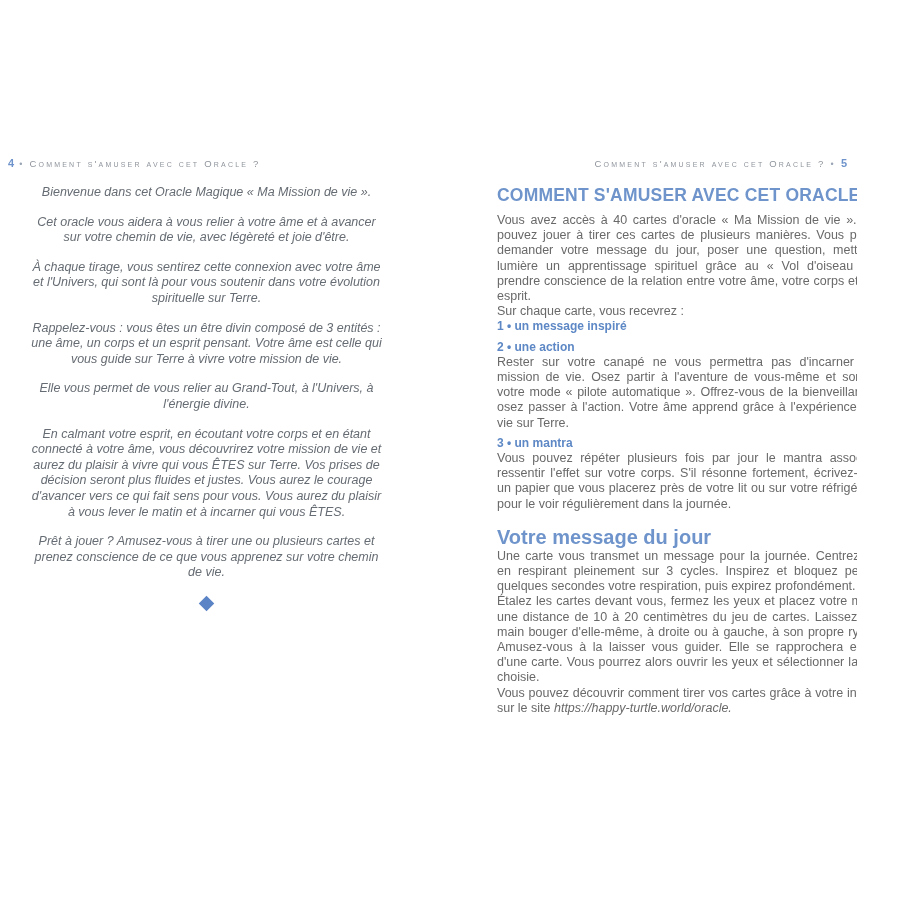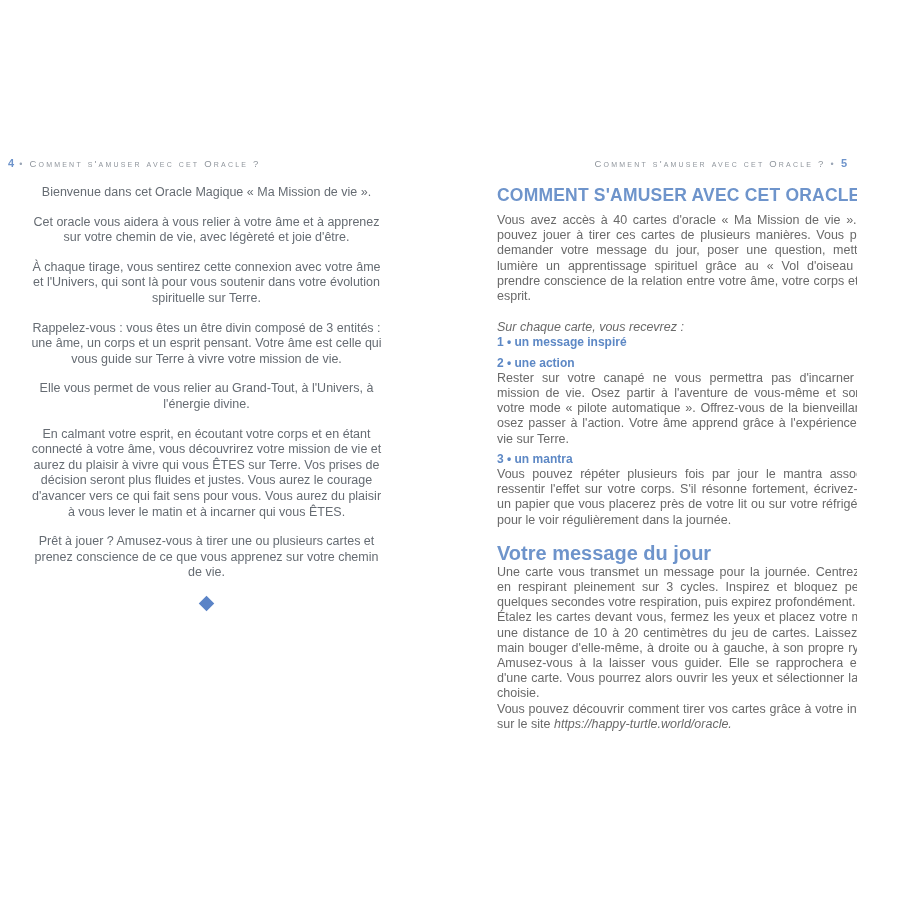--- a/index.html
+++ b/index.html
@@ -13,38 +13,38 @@
     position:absolute;top:157px;font-size:9.5px;letter-spacing:2.2px;
     color:#8f959c;font-variant:small-caps;white-space:nowrap;
   }
   .runhead .rh-num{color:#6e94cb;font-weight:bold;font-size:11px;letter-spacing:0;}
   .runhead .rh-sep{color:#9aa5b5;font-size:9px;padding:0 5px;}
   .runhead-left{left:8px;}
   .runhead-right{right:10px;text-align:left;}
   
   .left-col{
     position:absolute;left:28px;top:185px;width:357px;text-align:center;
-    font-size:12.5px;line-height:15.6px;color:#666c73;
+    font-style:italic;font-size:12.5px;line-height:15.6px;color:#666c73;
   }
   .left-col p{margin:0 0 14px 0;}
   .ornament{
     width:11px;height:11px;background:#5b84c7;margin:17px auto 0 auto;
     transform:rotate(45deg);
   }
   
   .right-col{
     position:absolute;left:497px;top:184px;width:393px;
     font-size:12.5px;line-height:15.2px;color:#696969;
   }
   .right-col h1{
     margin:0 0 7px 0;font-size:17.5px;line-height:22px;color:#6e94cb;
     font-weight:700;letter-spacing:0.2px;white-space:nowrap;
   }
   .right-col p{margin:0;text-align:justify;}
-  .right-col p.gap-above{margin-top:16px;font-style:italic;}
+  .right-col p.gap-above{margin-top:0;}
   .right-col h3{
     margin:0;font-size:12px;line-height:15.2px;color:#5d88c5;font-weight:700;
   }
   .right-col h3.gap-above{margin-top:5px;}
   .right-col h2{
     margin:16px 0 2px 0;font-size:20px;line-height:19px;color:#6e94cb;font-weight:700;
   }
   .url-italic{font-style:italic;}
 </style>
 </head>
@@ -55,21 +55,21 @@
   <div class="runhead runhead-left">
     <span class="rh-num">4</span><span class="rh-sep">•</span><span>Comment s'amuser avec cet Oracle ?</span>
   </div>
 
   <div class="runhead runhead-right">
     <span>Comment s'amuser avec cet Oracle ?</span><span class="rh-sep">•</span><span class="rh-num">5</span>
   </div>
 
   <section class="left-col">
     <p>Bienvenue dans cet Oracle Magique « Ma Mission de vie ».</p>
-    <p>Cet oracle vous aidera à vous relier à votre âme et à apprenez sur votre chemin de vie, avec légèreté et joie d'être.</p>
+    <p>Cet oracle vous aidera à vous relier à votre âme et à avancer sur votre chemin de vie, avec légèreté et joie d'être.</p>
     <p>À chaque tirage, vous sentirez cette connexion avec votre âme et l'Univers, qui sont là pour vous soutenir dans votre évolution spirituelle sur Terre.</p>
     <p>Rappelez-vous : vous êtes un être divin composé de 3 entités : une âme, un corps et un esprit pensant. Votre âme est celle qui vous guide sur Terre à vivre votre mission de vie.</p>
     <p>Elle vous permet de vous relier au Grand-Tout, à l'Univers, à l'énergie divine.</p>
     <p>En calmant votre esprit, en écoutant votre corps et en étant connecté à votre âme, vous découvrirez votre mission de vie et aurez du plaisir à vivre qui vous ÊTES sur Terre. Vos prises de décision seront plus fluides et justes. Vous aurez le courage d'avancer vers ce qui fait sens pour vous. Vous aurez du plaisir à vous lever le matin et à incarner qui vous ÊTES.</p>
     <p>Prêt à jouer ? Amusez-vous à tirer une ou plusieurs cartes et prenez conscience de ce que vous apprenez sur votre chemin de vie.</p>
     <div class="ornament"></div>
   </section>
 
   <section class="right-col">
     <h1>COMMENT S'AMUSER AVEC CET ORACLE ?</h1>

